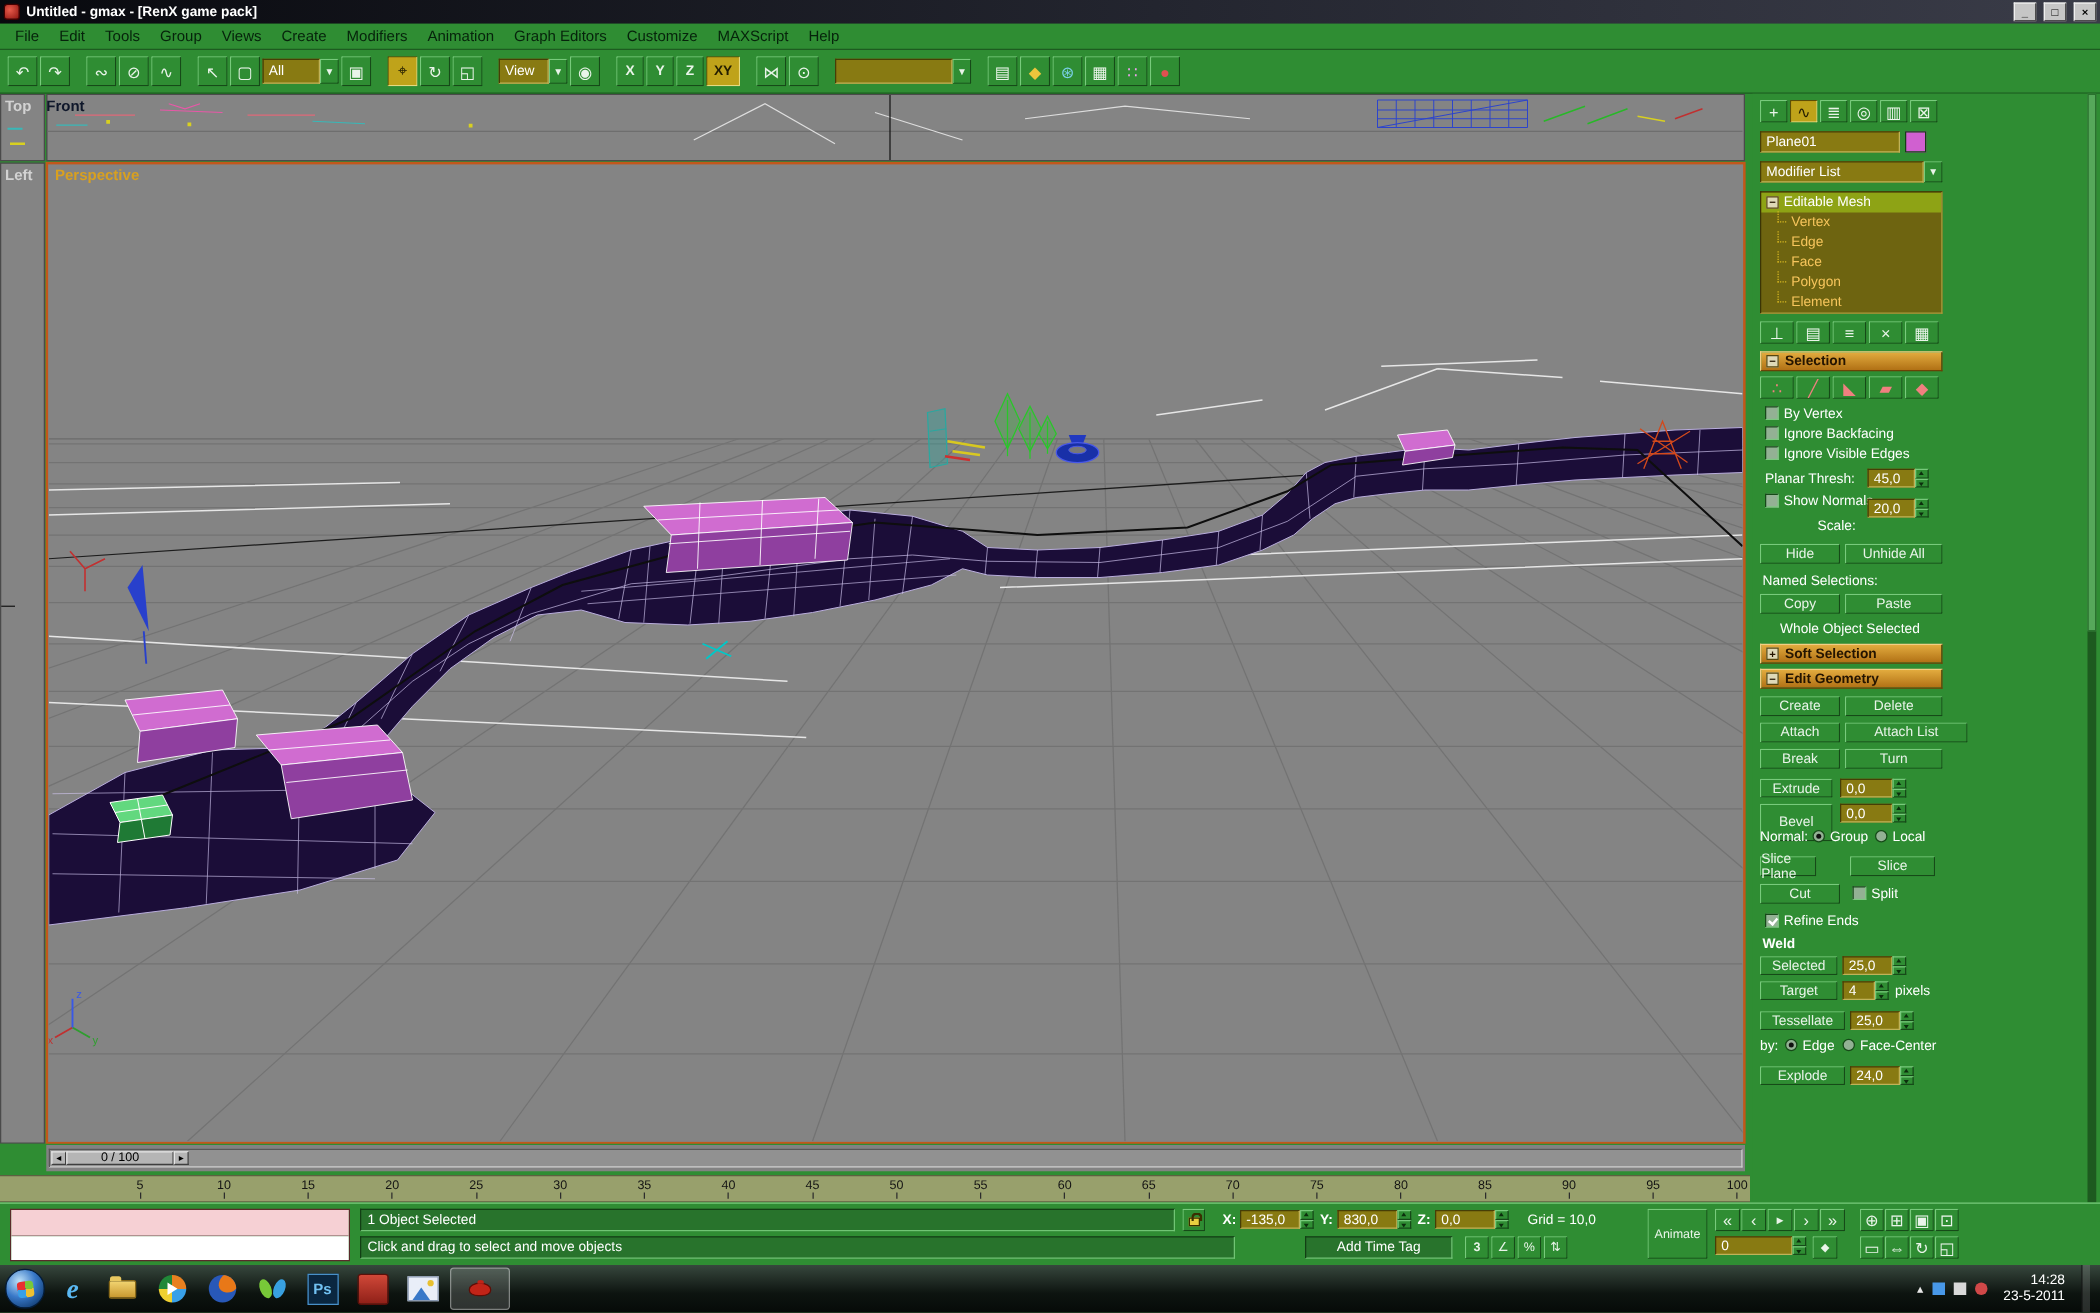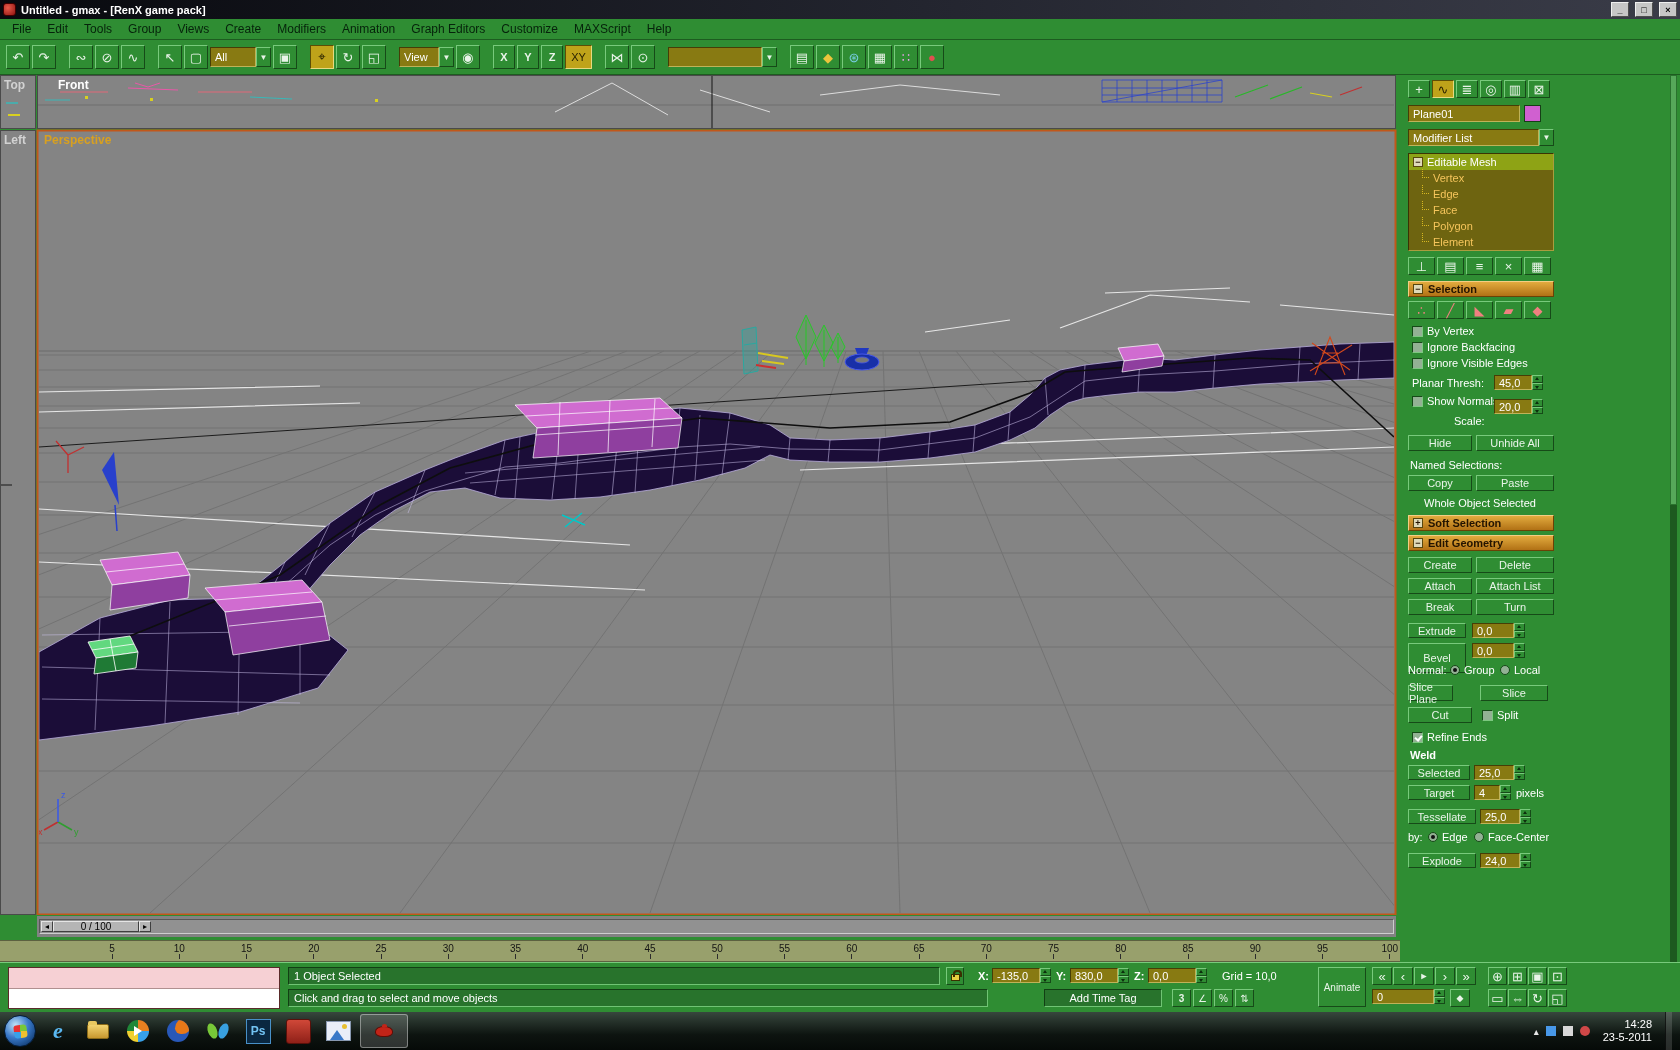--- a/index.html
+++ b/index.html
@@ -24,21 +24,21 @@
 .ofield{background:#887a12;border:1px solid;border-color:#463e06 #c0b258 #c0b258 #463e06;color:#fff;font-size:11px;padding:0 4px;display:flex;align-items:center;white-space:nowrap;overflow:hidden}
 .dd{display:flex;height:20px}
 .dda{width:15px;height:20px;font-size:8px}
 
 .vplabel{position:absolute;font-size:12px;font-weight:bold;z-index:5}
 
 .cp{position:absolute;left:1402px;top:75px;width:278px;height:887px;background:#2f8d33}
 .cp .plbl{position:absolute;color:#fff;font-size:11px;white-space:nowrap}
 .cbx{position:relative;width:11px;height:11px;background:#93b194;border:1px solid;border-color:#164a18 #7cc880 #7cc880 #164a18;flex:none}
 .cbx.checked::after{content:"";position:absolute;left:2px;top:2px;width:5px;height:3px;border-left:2px solid #fff;border-bottom:2px solid #fff;transform:rotate(-50deg)}
-.cbrow{position:absolute;display:flex;align-items:center;gap:4px;color:#fff;font-size:11px;white-space:nowrap}
+.cbrow{position:absolute;display:flex;align-items:flex-start;gap:4px;color:#fff;font-size:11px;white-space:nowrap}
 .rdo{position:relative;width:10px;height:10px;border-radius:50%;background:#93b194;border:1px solid #164a18;flex:none}
 .rdo.sel::after{content:"";position:absolute;left:2px;top:2px;width:4px;height:4px;border-radius:50%;background:#101010}
 .rollout{position:absolute;width:146px;height:16px;background:linear-gradient(#e2ab3e,#b17115);border:1px solid;border-color:#f2ce84 #6a4206 #6a4206 #f2ce84;color:#241400;font-weight:bold;font-size:11px;display:flex;align-items:center;padding:0 4px;gap:5px}
 .pm{width:10px;height:10px;background:#ded9b8;border:1px solid #57470e;color:#241400;font-size:9px;line-height:8px;text-align:center;font-weight:bold;flex:none}
 .stack{position:absolute;background:#6e6410;border:1px solid;border-color:#3a3404 #aa9c3e #aa9c3e #3a3404;font-size:11px;color:#f6c55c;overflow:hidden}
 .stack .srow{height:16px;display:flex;align-items:center;padding-left:4px;gap:4px;white-space:nowrap}
 .stack .srow.sel{background:#8ea315;color:#fff}
 .ttick{width:7px;height:9px;border-left:1px dotted #d8b820;border-bottom:1px dotted #d8b820;margin:-9px 0 0 9px;flex:none}
 .numf{position:absolute;display:flex;height:15px}
 .spin{display:inline-flex;flex-direction:column;width:11px;flex:none}
@@ -152,21 +152,21 @@
     <span class="sp"></span>
     <span class="dd">
       <span class="ofield" style="width:40px">View</span>
       <span class="gbtn dda">▼</span>
     </span>
     <span class="gbtn tbtn">◉</span>
     <span class="sp"></span>
     <span class="gbtn" style="width:22px;height:24px;font-size:11px;font-weight:bold">X</span>
     <span class="gbtn" style="width:22px;height:24px;font-size:11px;font-weight:bold">Y</span>
     <span class="gbtn" style="width:22px;height:24px;font-size:11px;font-weight:bold">Z</span>
-    <span class="gbtn pressed" style="width:27px;height:24px;font-size:11px;font-weight:normal">XY</span>
+    <span class="gbtn pressed" style="width:27px;height:24px;font-size:11px;font-weight:bold">XY</span>
     <span class="sp"></span>
     <span class="gbtn tbtn">⋈</span>
     <span class="gbtn tbtn">⊙</span>
     <span class="sp"></span>
     <span class="dd">
       <span class="ofield" style="width:94px"></span>
       <span class="gbtn dda">▼</span>
     </span>
     <span class="sp"></span>
     <span class="gbtn tbtn">▤</span>
@@ -294,21 +294,21 @@
         <text x="38" y="760" font-size="9" fill="#c03030">x</text>
         <text x="74" y="760" font-size="9" fill="#2f9e2f">y</text>
         <text x="61" y="723" font-size="9" fill="#3858e8">z</text>
       </g>
     </g>
 
     <rect x="37.5" y="55.5" width="1358" height="784" fill="none" stroke="#c2571a" stroke-width="2"></rect>
   </svg>
 
   <div class="vplabel" style="left:4px;top:78px;color:#d2d2d2">Top</div>
-  <div class="vplabel" style="left:58px;top:78px;color:#ffffff">Front</div>
+  <div class="vplabel" style="left:37px;top:78px;color:#0f172a">Front</div>
   <div class="vplabel" style="left:4px;top:133px;color:#d2d2d2">Left</div>
   <div class="vplabel" style="left:44px;top:133px;color:#d8a020">Perspective</div>
 
   <div class="tsrow">
     <div class="tstrack">
       <span class="tsnub">◂</span>
       <span class="tsthumb">0 / 100</span>
       <span class="tsnub">▸</span>
     </div>
   </div>
@@ -517,21 +517,21 @@
       <span>Soft Selection</span>
     </div>
     <div class="rollout" style="left:6px;top:460px">
       <span class="pm">−</span>
       <span>Edit Geometry</span>
     </div>
 
     <span class="gbtn pbtn" style="left:6px;top:482px;width:64px">Create</span>
     <span class="gbtn pbtn" style="left:74px;top:482px;width:78px">Delete</span>
     <span class="gbtn pbtn" style="left:6px;top:503px;width:64px">Attach</span>
-    <span class="gbtn pbtn" style="left:74px;top:503px;width:78px">Attach List</span>
+    <span class="gbtn pbtn" style="left:74px;top:503px;width:98px">Attach List</span>
     <span class="gbtn pbtn" style="left:6px;top:524px;width:64px">Break</span>
     <span class="gbtn pbtn" style="left:74px;top:524px;width:78px">Turn</span>
 
     <span class="gbtn pbtn" style="left:6px;top:548px;width:58px;height:15px">Extrude</span>
     <span class="numf" style="left:70px;top:548px">
       <span class="ofield" style="width:42px">0,0</span>
       <span class="spin">
           <i class="up"></i>
           <i class="dn"></i>
         </span>

